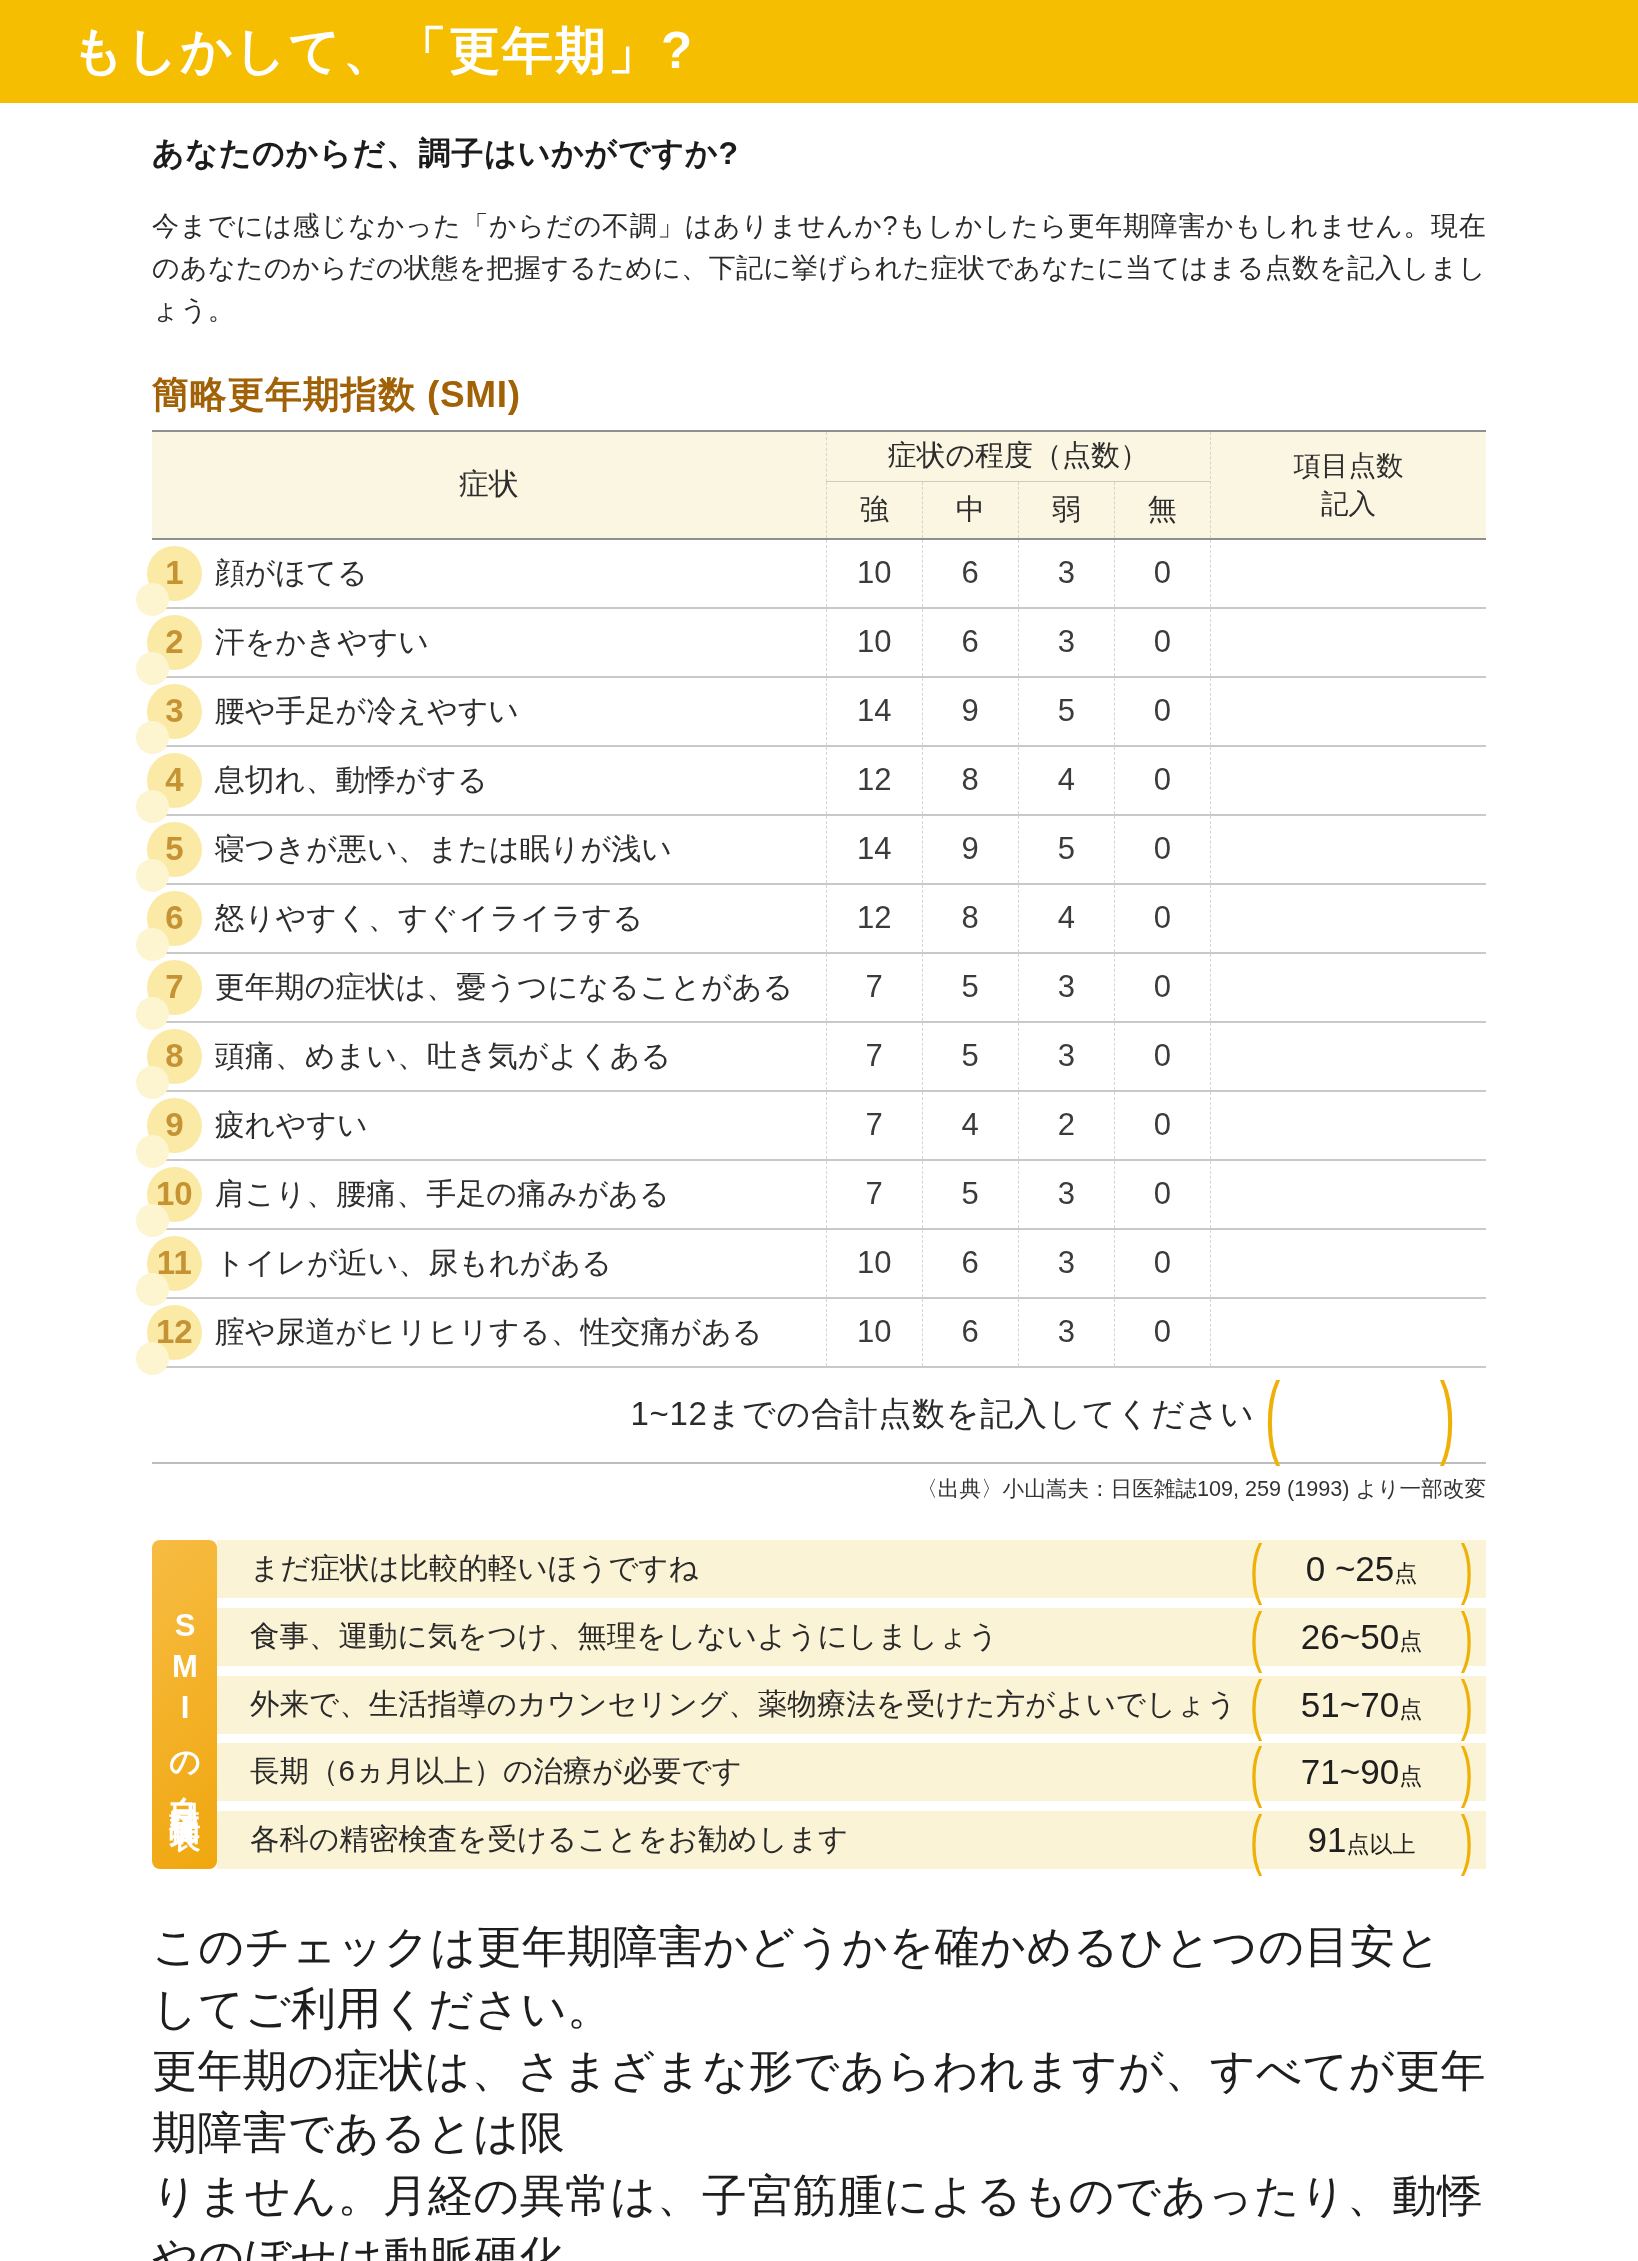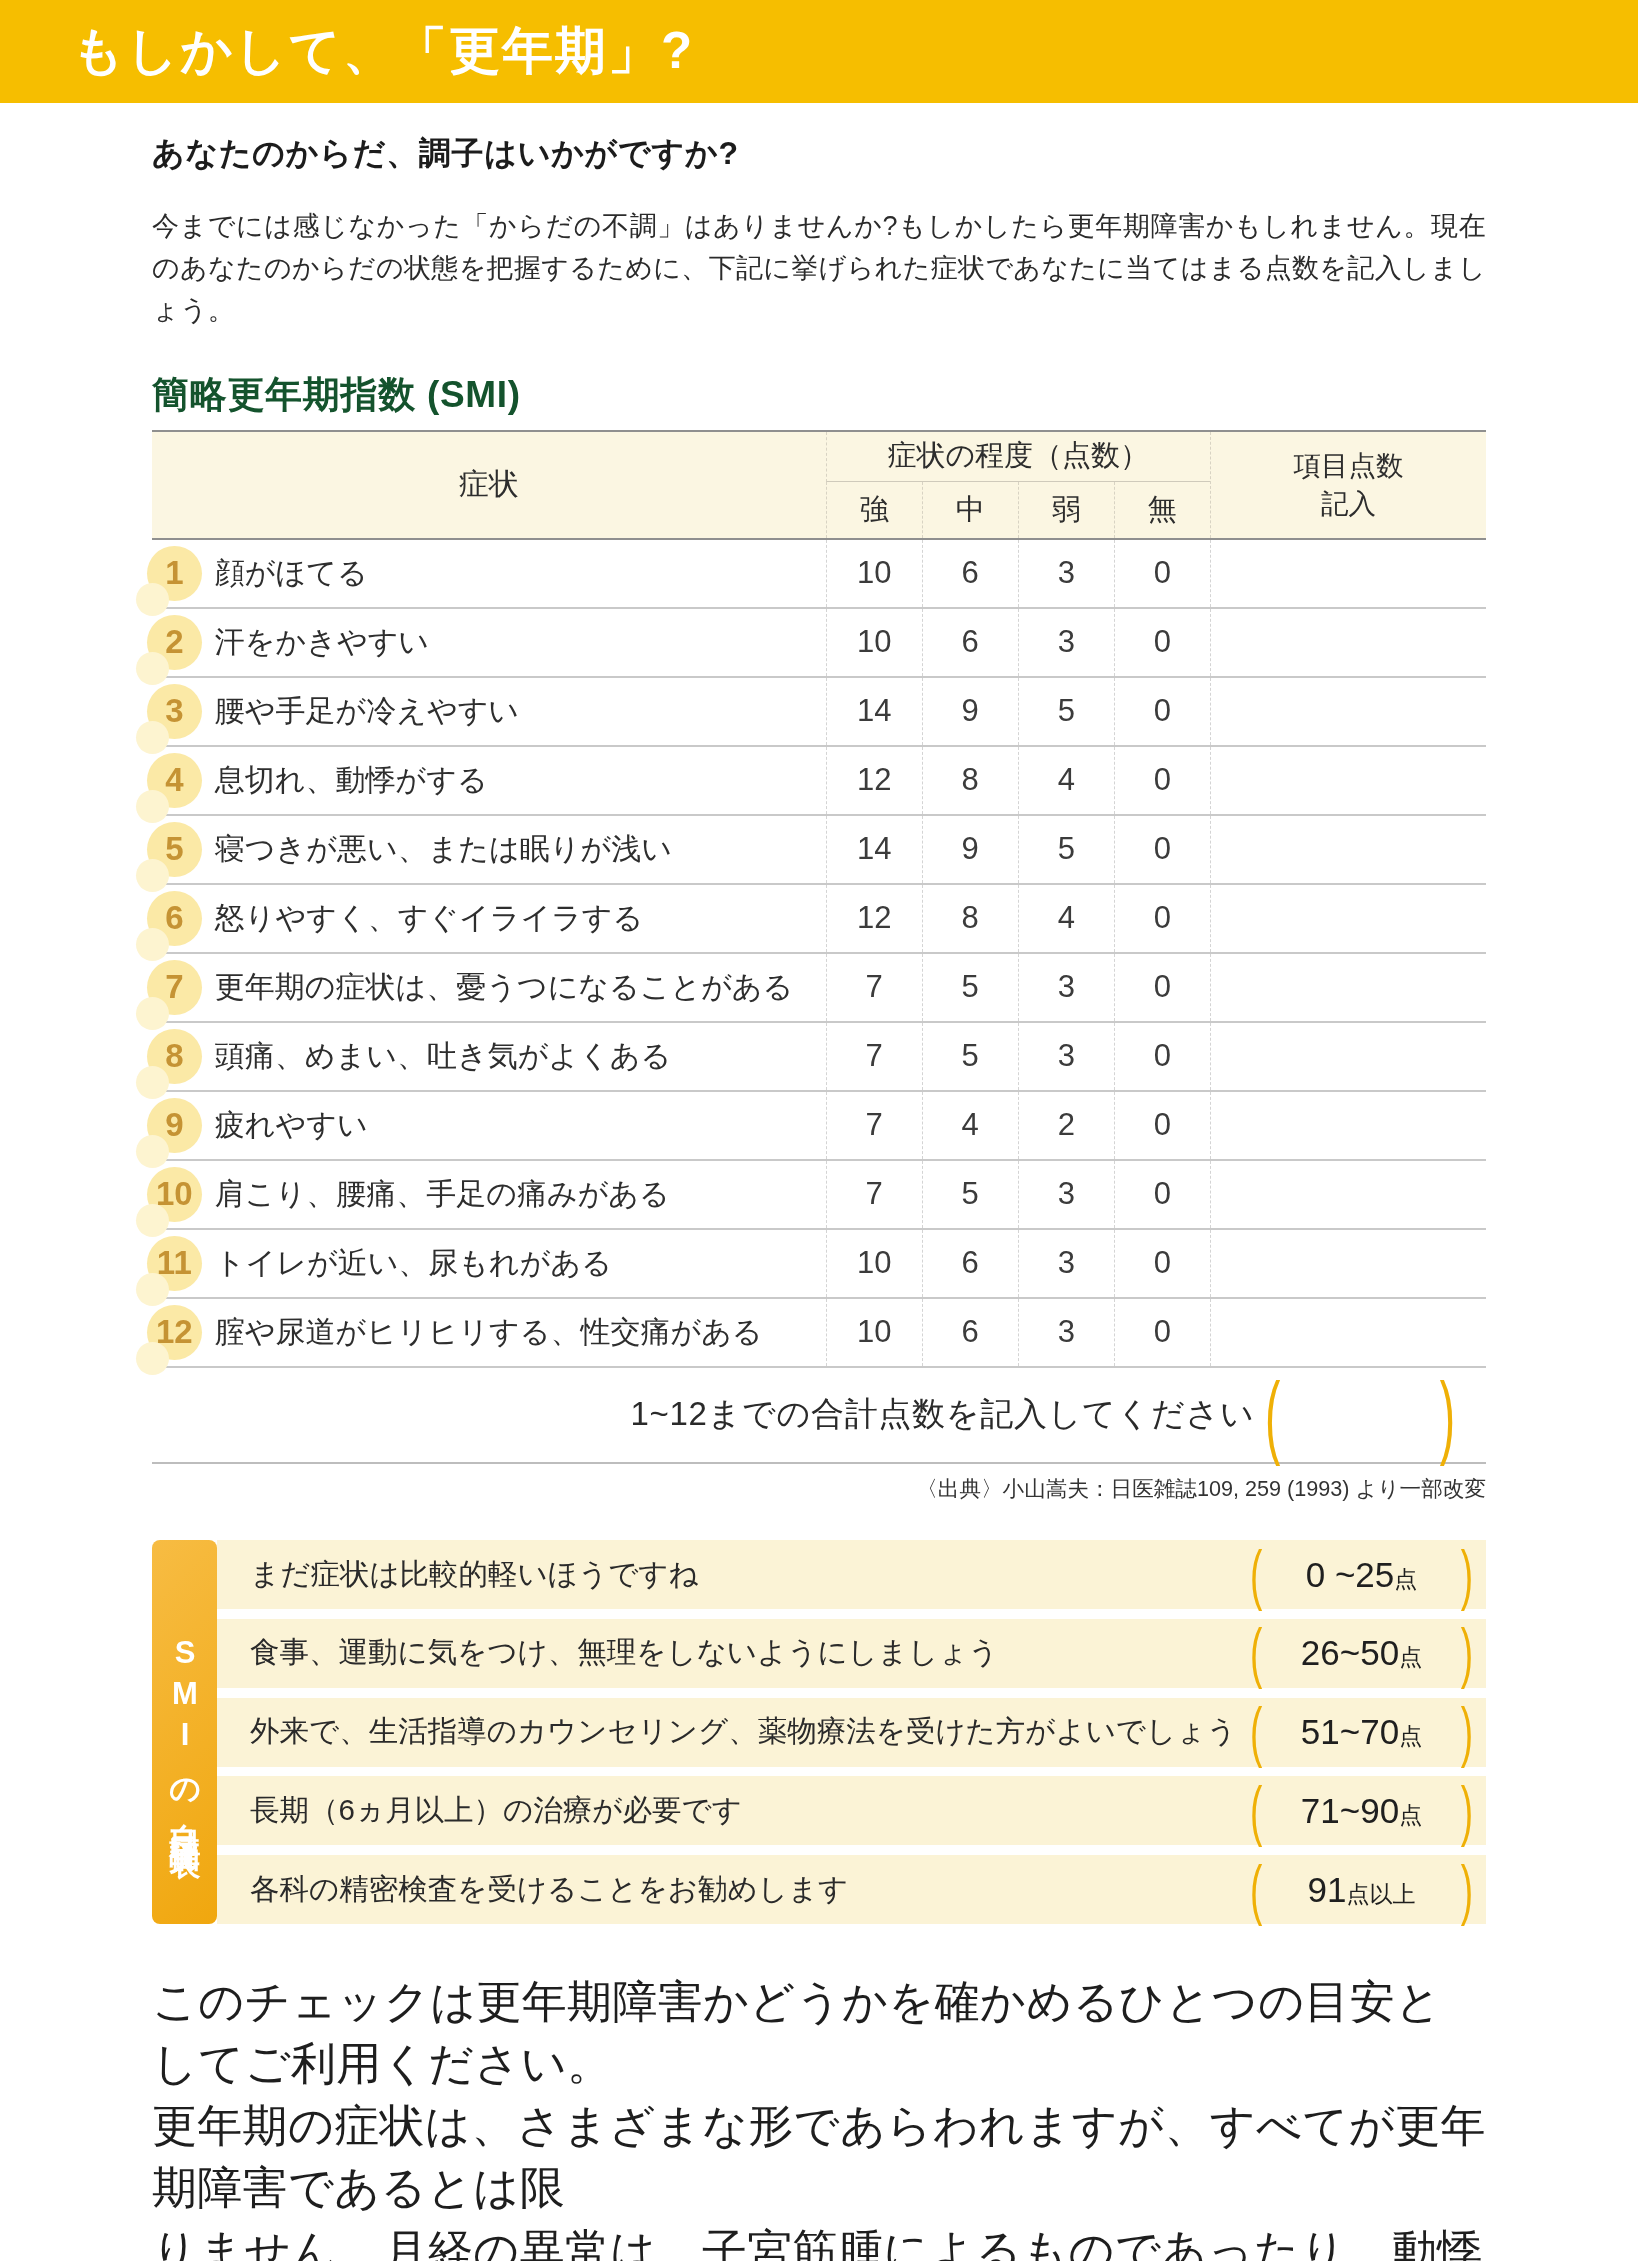--- a/index.html
+++ b/index.html
@@ -13,21 +13,21 @@
   
   .banner { height:103px; background:#F6BE00; display:flex; align-items:center; }
   .banner-title { margin-left:72px; color:#ffffff; font-size:51px; font-weight:700; letter-spacing:2px; }
 
   
   .content { padding:0 152px; }
 
   .intro-heading { margin-top:29px; font-size:32px; font-weight:700; color:#1c1c1c; letter-spacing:0.7px; }
   .intro-body { margin-top:29px; font-size:27px; line-height:1.56; color:#2b2b2b; text-align:justify; letter-spacing:0.3px; }
 
-  .smi-title { margin-top:39px; font-size:37px; font-weight:700; color:#14532d; letter-spacing:0.7px; }
+  .smi-title { margin-top:39px; font-size:37px; font-weight:700; color:#a16207; letter-spacing:0.7px; }
 
   
   .smi-table { margin-top:9.2px; border-top:2px double #8f8f8f; }
   .thead {
     display:grid; grid-template-columns:50.5% 7.2% 7.2% 7.2% 7.2% 1fr;
     grid-template-rows:50px 56px;
     background:#FBF6E2; border-bottom:2px double #8f8f8f;
   }
   .th { display:flex; align-items:center; justify-content:center; color:#2d2d2d; }
   .th-symptom { grid-area:1/1/3/2; font-size:30px; }
@@ -73,21 +73,21 @@
   .eval-tab {
     width:65px; border-radius:7.9px;
     background:linear-gradient(135deg,#F7BC43 0%,#F0A70E 100%);
     display:flex; align-items:center; justify-content:center;
   }
   .eval-tab span {
     writing-mode:vertical-rl; text-orientation:upright;
     color:#ffffff; font-size:31px; font-weight:600; letter-spacing:5.9px;
   }
   .eval-rows { flex:1; display:flex; flex-direction:column; gap:9.8px; }
-  .eval-row { background:#FBF3D6; height:69px; display:flex; align-items:center; padding-left:33px; }
+  .eval-row { background:#FBF3D6; height:58px; display:flex; align-items:center; padding-left:33px; }
   .eval-text { flex:1; font-size:29.5px; color:#2a2a2a; white-space:nowrap; }
   .eval-range { display:flex; justify-content:space-between; align-items:center; width:223px; margin-right:13px; }
   .paren-sm { font-size:37px; transform:scaleY(1.8); }
   .range-val { font-size:35px; color:#1f1f1f; white-space:nowrap; }
   .range-suffix { font-size:23px; color:#1f1f1f; }
 
   
   .closing { margin-top:47px; }
   .closing-line { font-size:45px; line-height:1.38; color:#1e1e1e; letter-spacing:0.3px; }
 </style>

